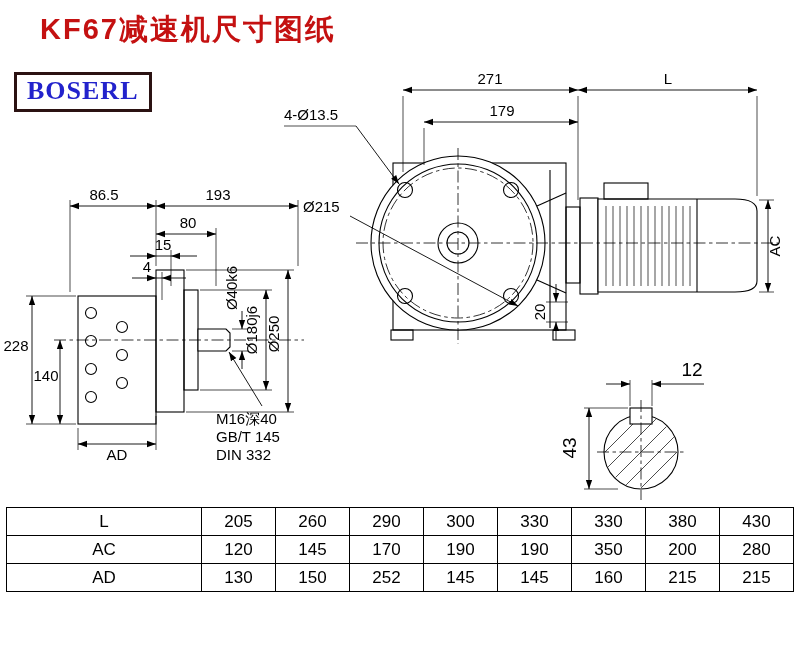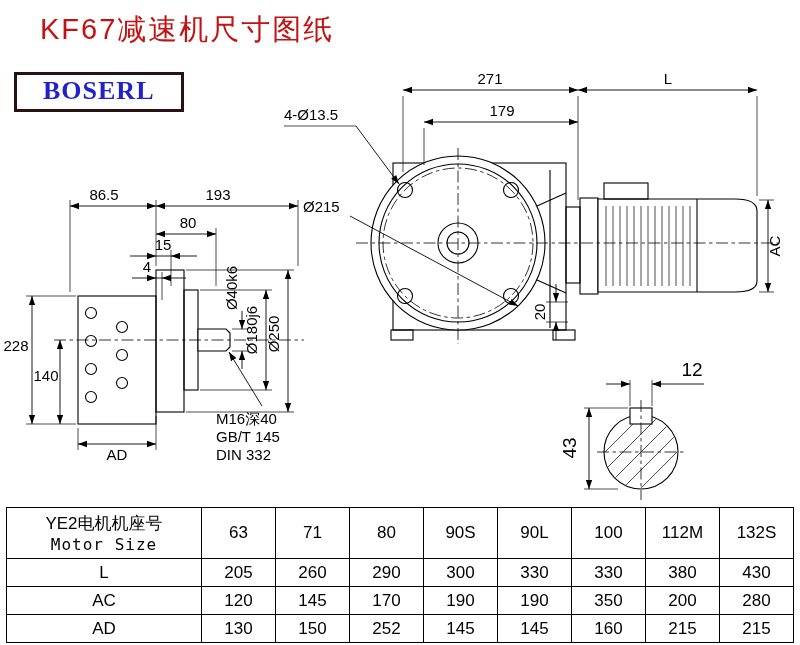--- a/index.html
+++ b/index.html
@@ -1,24 +1,24 @@
 <!DOCTYPE html>
 <html><head>
 <meta charset="utf-8">
 <style>
   html,body { margin:0; padding:0; background:#ffffff; }
   body { width:800px; height:645px; position:relative; overflow:hidden;
          font-family:"Liberation Sans", sans-serif; }
 
   .title { position:absolute; left:40px; top:10px; margin:0;
-           font-size:29px; font-weight:normal; letter-spacing:2px;
+           font-size:29px; font-weight:bold; letter-spacing:2px;
            color:#c41111; font-family:"Liberation Sans", sans-serif; }
 
   .logo { position:absolute; left:14px; top:72px; background:#ffffff;
-          border:3px solid #2b1212; padding:1px 26px 3px;
+          border:3px solid #2b1212; padding:1px 10px 3px;
           color:#2222cc; font:bold 26px "Liberation Serif", serif;
           letter-spacing:1px; }
 
   svg.drawing { position:absolute; left:0; top:0; }
   svg line, svg rect, svg circle, svg path { stroke:#000; fill:none; stroke-width:1.1; }
   svg .f    { fill:#ffffff; }
   svg .cl   { stroke-dasharray:12 3.5 3.5 3.5; stroke-width:0.8; }
   svg .d    { stroke-width:0.9; }
   svg .thin { stroke-width:0.7; }
   svg text  { stroke:none; fill:#000; font-family:"Liberation Sans", sans-serif; font-size:15px; }
@@ -203,34 +203,20 @@
 
     <line class="thin" x1="584" y1="408" x2="628" y2="408"></line>
     <line class="thin" x1="584" y1="489" x2="618" y2="489"></line>
     <line class="d" x1="589" y1="408" x2="589" y2="489" marker-start="url(#arr)" marker-end="url(#arr)"></line>
     <text x="576" y="448" transform="rotate(-90 576 448)" text-anchor="middle" class="big">43</text>
   </g>
 </svg>
 
 <table class="spec">
   <tbody>
-  <tr class="hdr">
-    <td class="c0">
-      <div>YE2电机机座号</div>
-      <div class="en">Motor Size</div>
-    </td>
-    <td>63</td>
-    <td>71</td>
-    <td>80</td>
-    <td>90S</td>
-    <td>90L</td>
-    <td>100</td>
-    <td>112M</td>
-    <td>132S</td>
-  </tr>
   <tr>
     <td class="c0">L</td>
     <td>205</td>
     <td>260</td>
     <td>290</td>
     <td>300</td>
     <td>330</td>
     <td>330</td>
     <td>380</td>
     <td>430</td>

